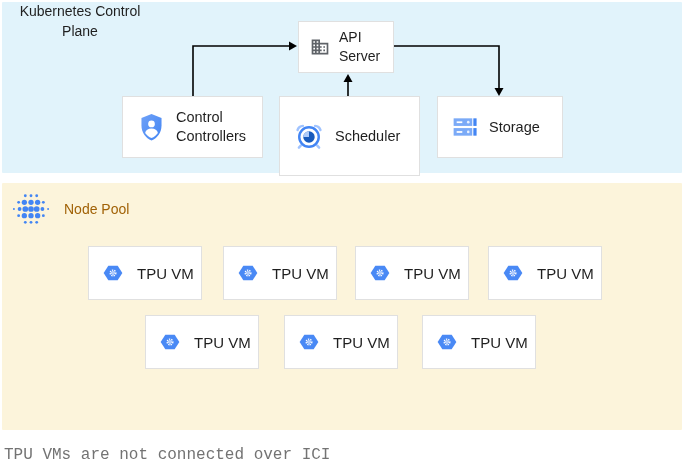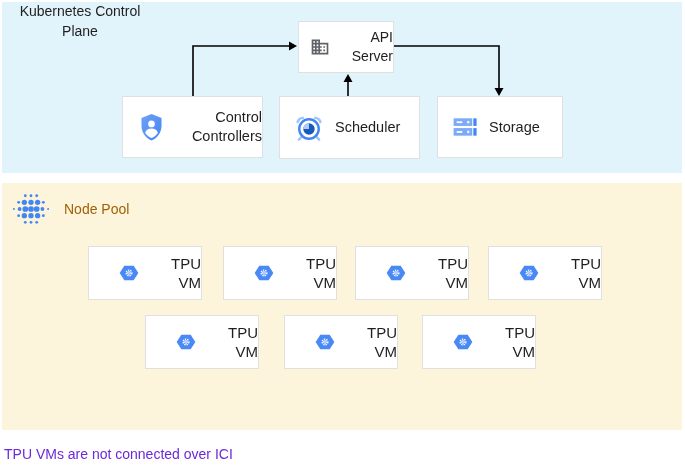--- a/index.html
+++ b/index.html
@@ -11,34 +11,34 @@
   .panel{position:absolute;border-radius:1px;}
   .panel-blue{left:2px;top:2px;width:680px;height:171px;background:#e1f3fb;}
   .panel-yellow{left:2px;top:183px;width:680px;height:247px;background:#fcf4db;}
   .kcp-label{
     position:absolute;left:10px;top:1px;width:140px;
     text-align:center;font-size:14px;line-height:20px;color:#1f1f1f;
   }
   .node{
     position:absolute;background:#fff;border:1px solid #e0e0e0;
     display:flex;align-items:center;box-sizing:border-box;
-    font-size:14.5px;color:#1f1f1f;text-align:right;
+    font-size:14.5px;color:#1f1f1f;
   }
   .node .icon{flex:0 0 auto;display:flex;align-items:center;justify-content:center;}
   .node .lbl{line-height:19px;}
   .api-server{left:298px;top:21px;width:96px;height:52px;padding-left:11px;gap:9px;font-size:14px;}
   .resource-controllers{left:122px;top:96px;width:141px;height:62px;padding-left:15px;gap:11px;}
-  .scheduler{left:279px;top:96px;width:141px;height:63px;padding-left:14px;gap:11px;}
+  .scheduler{left:279px;top:96px;width:141px;height:80px;padding-left:14px;gap:11px;}
   .storage{left:437px;top:96px;width:126px;height:62px;padding-left:14px;gap:11px;}
   .vm{
-    width:114px;height:54px;padding-left:29px;gap:13px;font-size:15px;
+    width:114px;height:54px;padding-left:13px;gap:13px;font-size:15px;
   }
   .np-icon{position:absolute;left:12px;top:190px;width:38px;height:38px;}
   .np-label{position:absolute;left:64px;top:201px;font-size:14px;color:#a16207;}
-  .caption{position:absolute;left:4px;top:446px;font-size:14px;color:#6d28d9;}
+  .caption{position:absolute;left:4px;top:446px;font-size:16px;color:#737373;font-family:Liberation Mono, monospace;}
   .arrows{position:absolute;left:0;top:0;width:685px;height:475px;pointer-events:none;}
   svg{display:block;}
 </style>
 </head>
 <body>
 
 <div class="stage">
 
   <div class="panel panel-blue"></div>
   <div class="panel panel-yellow"></div>

